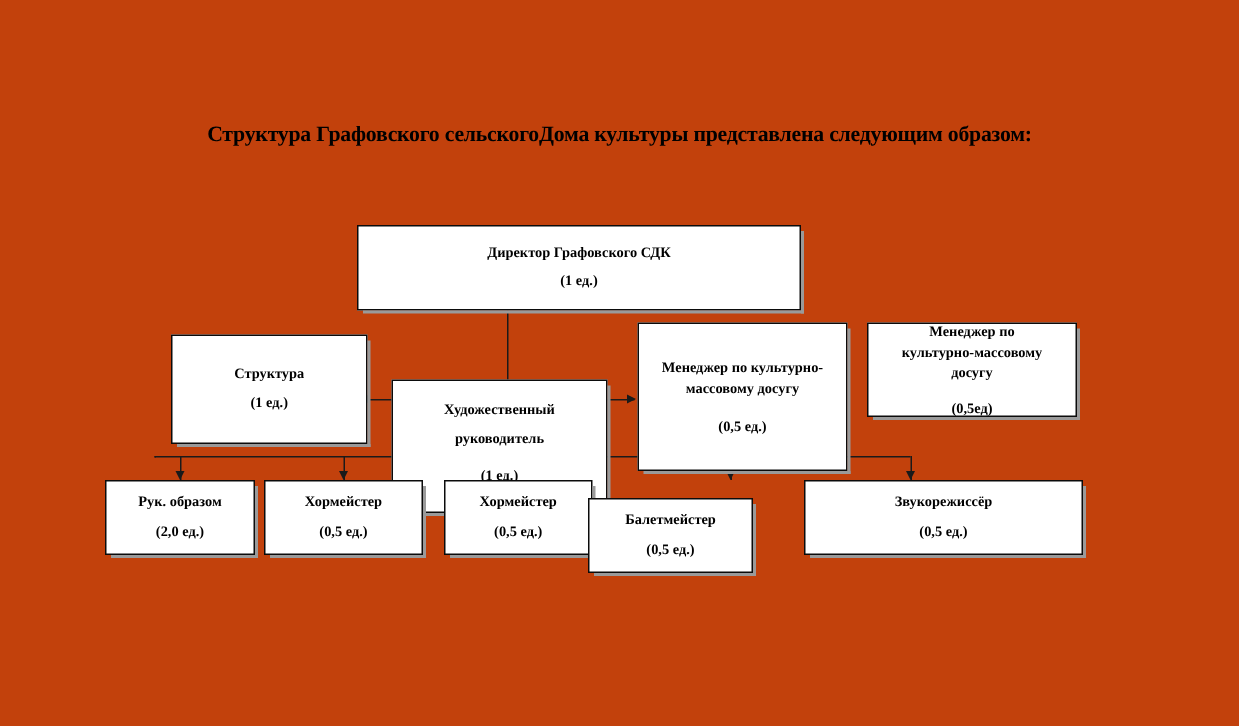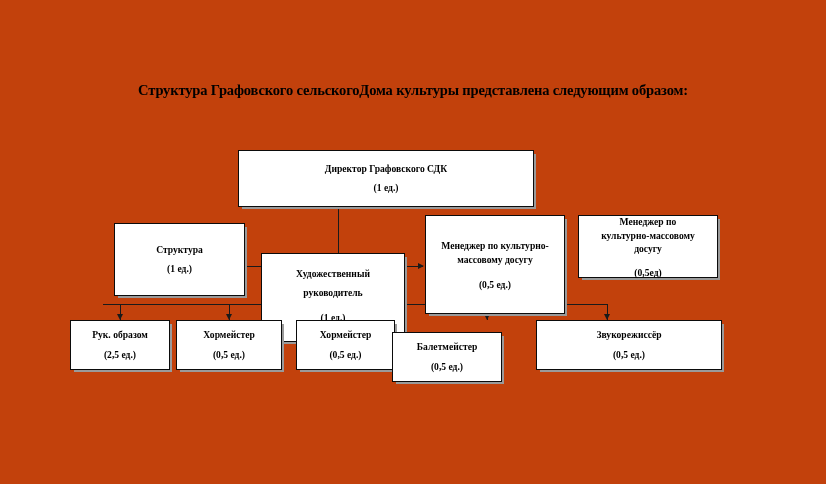--- a/index.html
+++ b/index.html
@@ -167,21 +167,21 @@
 
   <div class="node shadowbox three" style="left:578px; top:215px; width:140px; height:63px;">
     <div class="ttl" style="line-height:1.45;">Менеджер по
 культурно-массовому
 досугу</div>
     <div class="cnt" style="margin-top:12px;">(0,5ед)</div>
   </div>
 
   <div class="node shadowbox" style="left:70px; top:320px; width:100px; height:50px;">
     <div class="ttl">Рук. образом</div>
-    <div class="cnt">(2,5 ед.)</div>
+    <div class="cnt">(2,0 ед.)</div>
   </div>
 
   <div class="node shadowbox" style="left:176px; top:320px; width:106px; height:50px;">
     <div class="ttl">Хормейстер</div>
     <div class="cnt">(0,5 ед.)</div>
   </div>
 
   <div class="node shadowbox" style="left:296px; top:320px; width:99px; height:50px;">
     <div class="ttl">Хормейстер</div>
     <div class="cnt">(0,5 ед.)</div>

